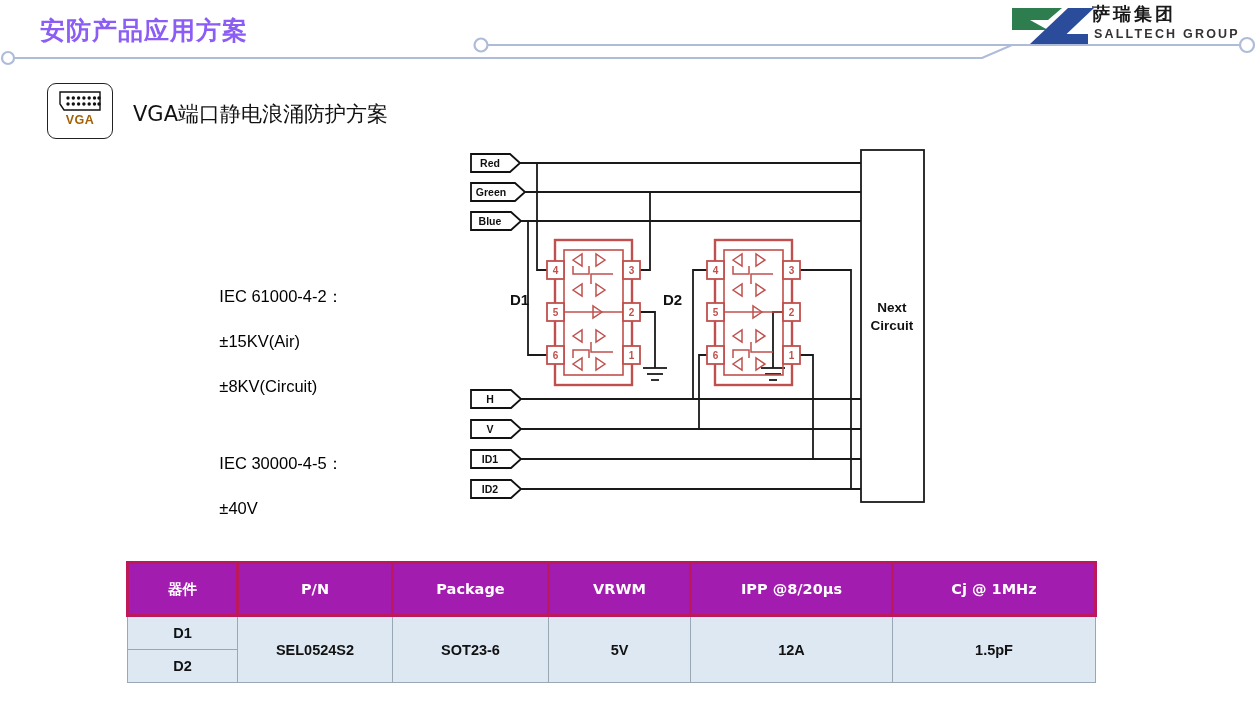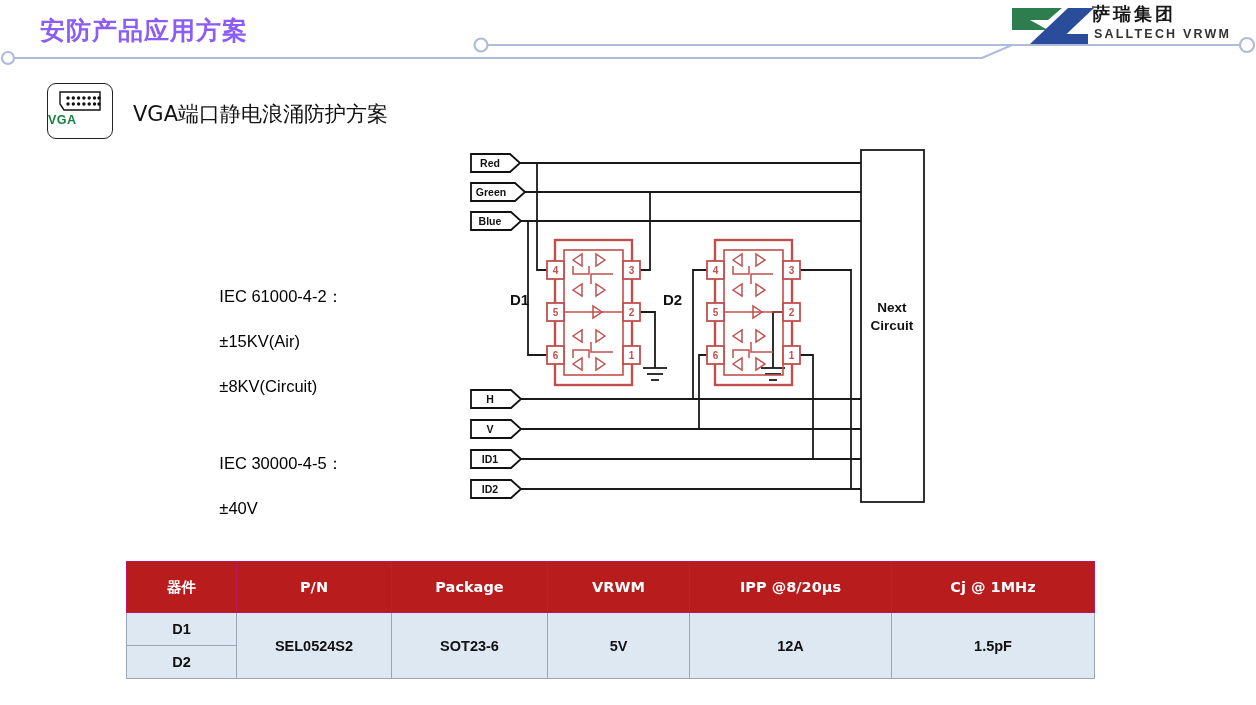--- a/index.html
+++ b/index.html
@@ -34,22 +34,22 @@
 
   
   #vga-icon-box{
     position:absolute;left:47px;top:83px;width:64px;height:54px;
     border:1.6px solid #222;border-radius:9px;background:#fff;
   }
   #vga-dsub{
     position:absolute;left:8px;top:6px;width:48px;height:22px;
   }
   #vga-icon-label{
-    position:absolute;left:0;top:29px;width:64px;text-align:left;
-    font-size:12.5px;font-weight:bold;color:#15803d;letter-spacing:.5px;
+    position:absolute;left:0;top:29px;width:64px;text-align:center;
+    font-size:12.5px;font-weight:bold;color:#a16207;letter-spacing:.5px;
   }
 
   
   #section-heading{
     position:absolute;left:133px;top:100px;
     font-size:21px;font-weight:normal;color:#111;
     font-family:"DejaVu Sans",sans-serif;letter-spacing:0px;white-space:nowrap;
   }
 
   
@@ -61,22 +61,22 @@
 
   
   #schematic{position:absolute;left:455px;top:140px;width:490px;height:375px;}
 
   
   #spec-table{
     position:absolute;left:126px;top:561px;width:968px;
     border-collapse:collapse;table-layout:fixed;
   }
   #spec-table th{
-    background:#b91c1c;color:#ffffff;font-size:14.5px;font-weight:bold;
-    height:48px;border:1px solid #be185d;text-align:center;
+    background:#a21caf;color:#ffffff;font-size:14.5px;font-weight:bold;
+    height:48px;border:3px solid #be185d;text-align:center;
     font-family:"DejaVu Sans",sans-serif;
   }
   #spec-table td{
     background:#DEE8F3;color:#111;font-size:14.5px;font-weight:bold;
     height:30px;border:1px solid #9aa7b5;text-align:center;
   }
   #spec-table td.dev{height:30px;}
 </style>
 </head>
 <body>
@@ -95,21 +95,21 @@
     <circle cx="1247" cy="15" r="7" fill="#ffffff" stroke="#aebcd9" stroke-width="2.2"></circle>
   </svg>
 
   <svg id="brand-logo" viewBox="0 0 248 48">
     <polygon points="4,4 54,4 40,16 22,16 40,26 4,26" fill="#2E7D4F"></polygon>
     <polygon points="60,4 86,4 48,40 22,40" fill="#2B4C9B"></polygon>
     <polygon points="44,30 80,30 80,40 44,40" fill="#2B4C9B"></polygon>
     <polygon points="56,4 84,4 60,24 36,24" fill="#ffffff" opacity="0"></polygon>
   </svg>
   <div id="brand-cn">萨瑞集团</div>
-  <div id="brand-en">SALLTECH VRWM</div>
+  <div id="brand-en">SALLTECH GROUP</div>
 
   <div id="vga-icon-box">
     <svg id="vga-dsub" viewBox="0 0 48 22">
       <path d="M4 2 H44 V20 H8 L4 14 Z" fill="none" stroke="#111" stroke-width="1.4"></path>
       <g fill="#111">
         <circle cx="12" cy="8" r="1.7"></circle>
           <circle cx="17.3" cy="8" r="1.7"></circle>
           <circle cx="22.6" cy="8" r="1.7"></circle>
         <circle cx="27.9" cy="8" r="1.7"></circle>
           <circle cx="33.2" cy="8" r="1.7"></circle>

